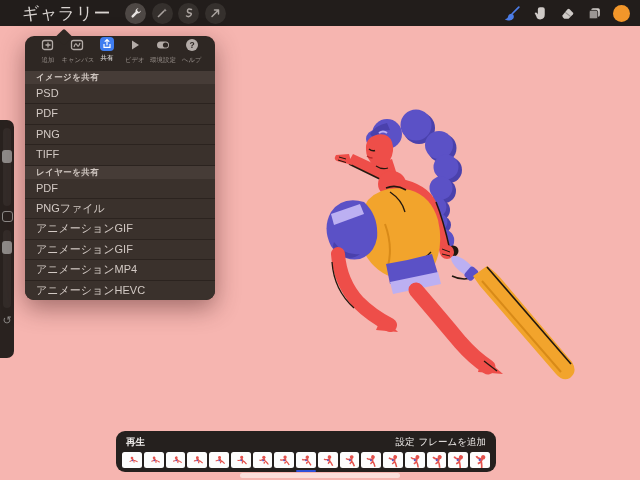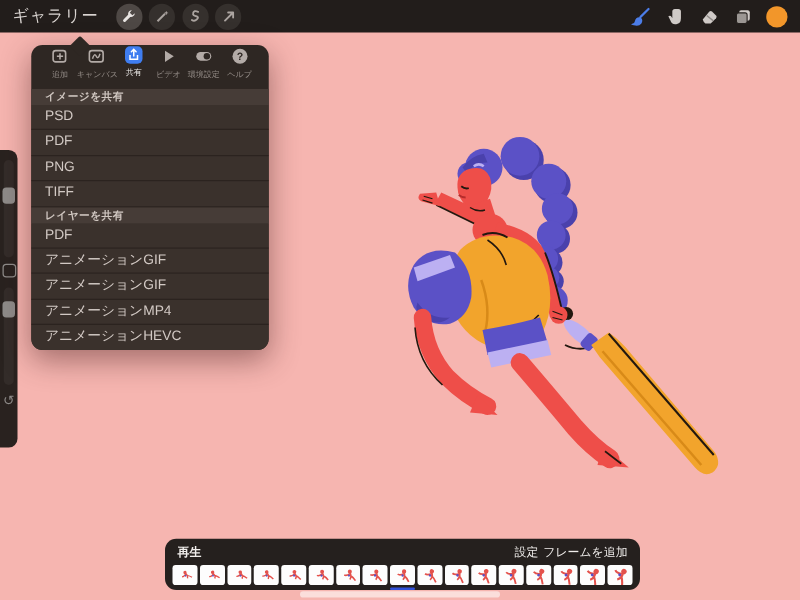--- a/index.html
+++ b/index.html
@@ -3,21 +3,21 @@
 <meta charset="utf-8">
 <style>
   * { margin:0; padding:0; box-sizing:border-box; }
   html,body { width:640px; height:480px; overflow:hidden; }
   body { font-family:"Liberation Sans", sans-serif; position:relative; background:#f6b5b0; }
 
   
   .topbar { position:absolute; left:0; top:0; width:640px; height:26px; background:#221d1b;
             display:flex; align-items:center; justify-content:space-between; padding:0 10px; z-index:40; }
   .tb-left, .tb-right { display:flex; align-items:center; }
-  .gallery { color:#d9d4d1; font-size:13px; margin-right:14px; letter-spacing:.5px; }
+  .gallery { color:#d9d4d1; font-size:17px; margin-right:14px; letter-spacing:.5px;margin-left:12px; }
   .toolcircle { width:21px; height:21px; border-radius:50%; background:#35302d; margin-right:5.5px;
                 display:flex; align-items:center; justify-content:center; }
   .toolcircle.sel { background:#4e4845; }
   .toolcircle svg { width:12px; height:12px; }
   .tb-right .ticon { width:17px; height:17px; margin-left:10px; display:flex; align-items:center; justify-content:center; }
   .colordisc { width:17px; height:17px; border-radius:50%; margin-left:10px; }
 
   
   .sidebar { position:absolute; left:0; top:120px; width:14px; height:238px; background:#29221f;
              border-radius:0 7px 7px 0; z-index:30; }
@@ -44,21 +44,21 @@
                 padding-left:11px; letter-spacing:.4px; }
   .menu-item { background:#3a312c; color:#d2c9c4; font-size:11px; line-height:19.4px; padding-left:11px;
                border-bottom:1px solid #2b231f; }
   .menu-item:last-child { border-bottom:none; }
 
   
   .canvas { position:absolute; left:0; top:26px; width:640px; height:454px; background:#f6b5b0; }
   .art { position:absolute; left:290px; top:78px; width:300px; height:300px; }
 
   
-  .timeline { position:absolute; left:132px; top:431px; width:380px; height:41px; background:#25201e;
+  .timeline { position:absolute; left:116px; top:431px; width:380px; height:41px; background:#25201e;
               border-radius:9px; z-index:45; padding:5px 6px 0 6px; }
   .tl-head { display:flex; justify-content:space-between; align-items:center; padding:0 4px 3px 4px; }
   .tl-play { color:#f1eeec; font-size:9.5px; font-weight:bold; }
   .tl-right { display:flex; }
   .tl-btn { color:#f1eeec; font-size:9.5px; margin-left:4px; }
   .strip { display:flex; gap:2px; }
   .frame { flex:1 1 0; height:16px; background:#fdfdfd; border-radius:2.5px; position:relative; overflow:visible; }
   .frame svg { width:100%; height:100%; }
   .frame.sel::after { content:""; position:absolute; left:0; right:0; bottom:-4px; height:2.5px;
                       background:#3050d8; border-radius:2px; }
@@ -265,20 +265,21 @@
     </div>
   </div>
   <div class="menu">
       <div class="sec-header">イメージを共有</div>
       <div class="menu-item">PSD</div>
       <div class="menu-item">PDF</div>
       <div class="menu-item">PNG</div>
       <div class="menu-item">TIFF</div>
       <div class="sec-header">レイヤーを共有</div>
       <div class="menu-item">PDF</div>
+      <div class="menu-item">PNGファイル</div>
       <div class="menu-item">アニメーションGIF</div>
       <div class="menu-item">アニメーションGIF</div>
       <div class="menu-item">アニメーションMP4</div>
       <div class="menu-item">アニメーションHEVC</div>
     </div>
 </div>
 
 <div class="timeline">
   <div class="tl-head">
     <span class="tl-play">再生</span>

